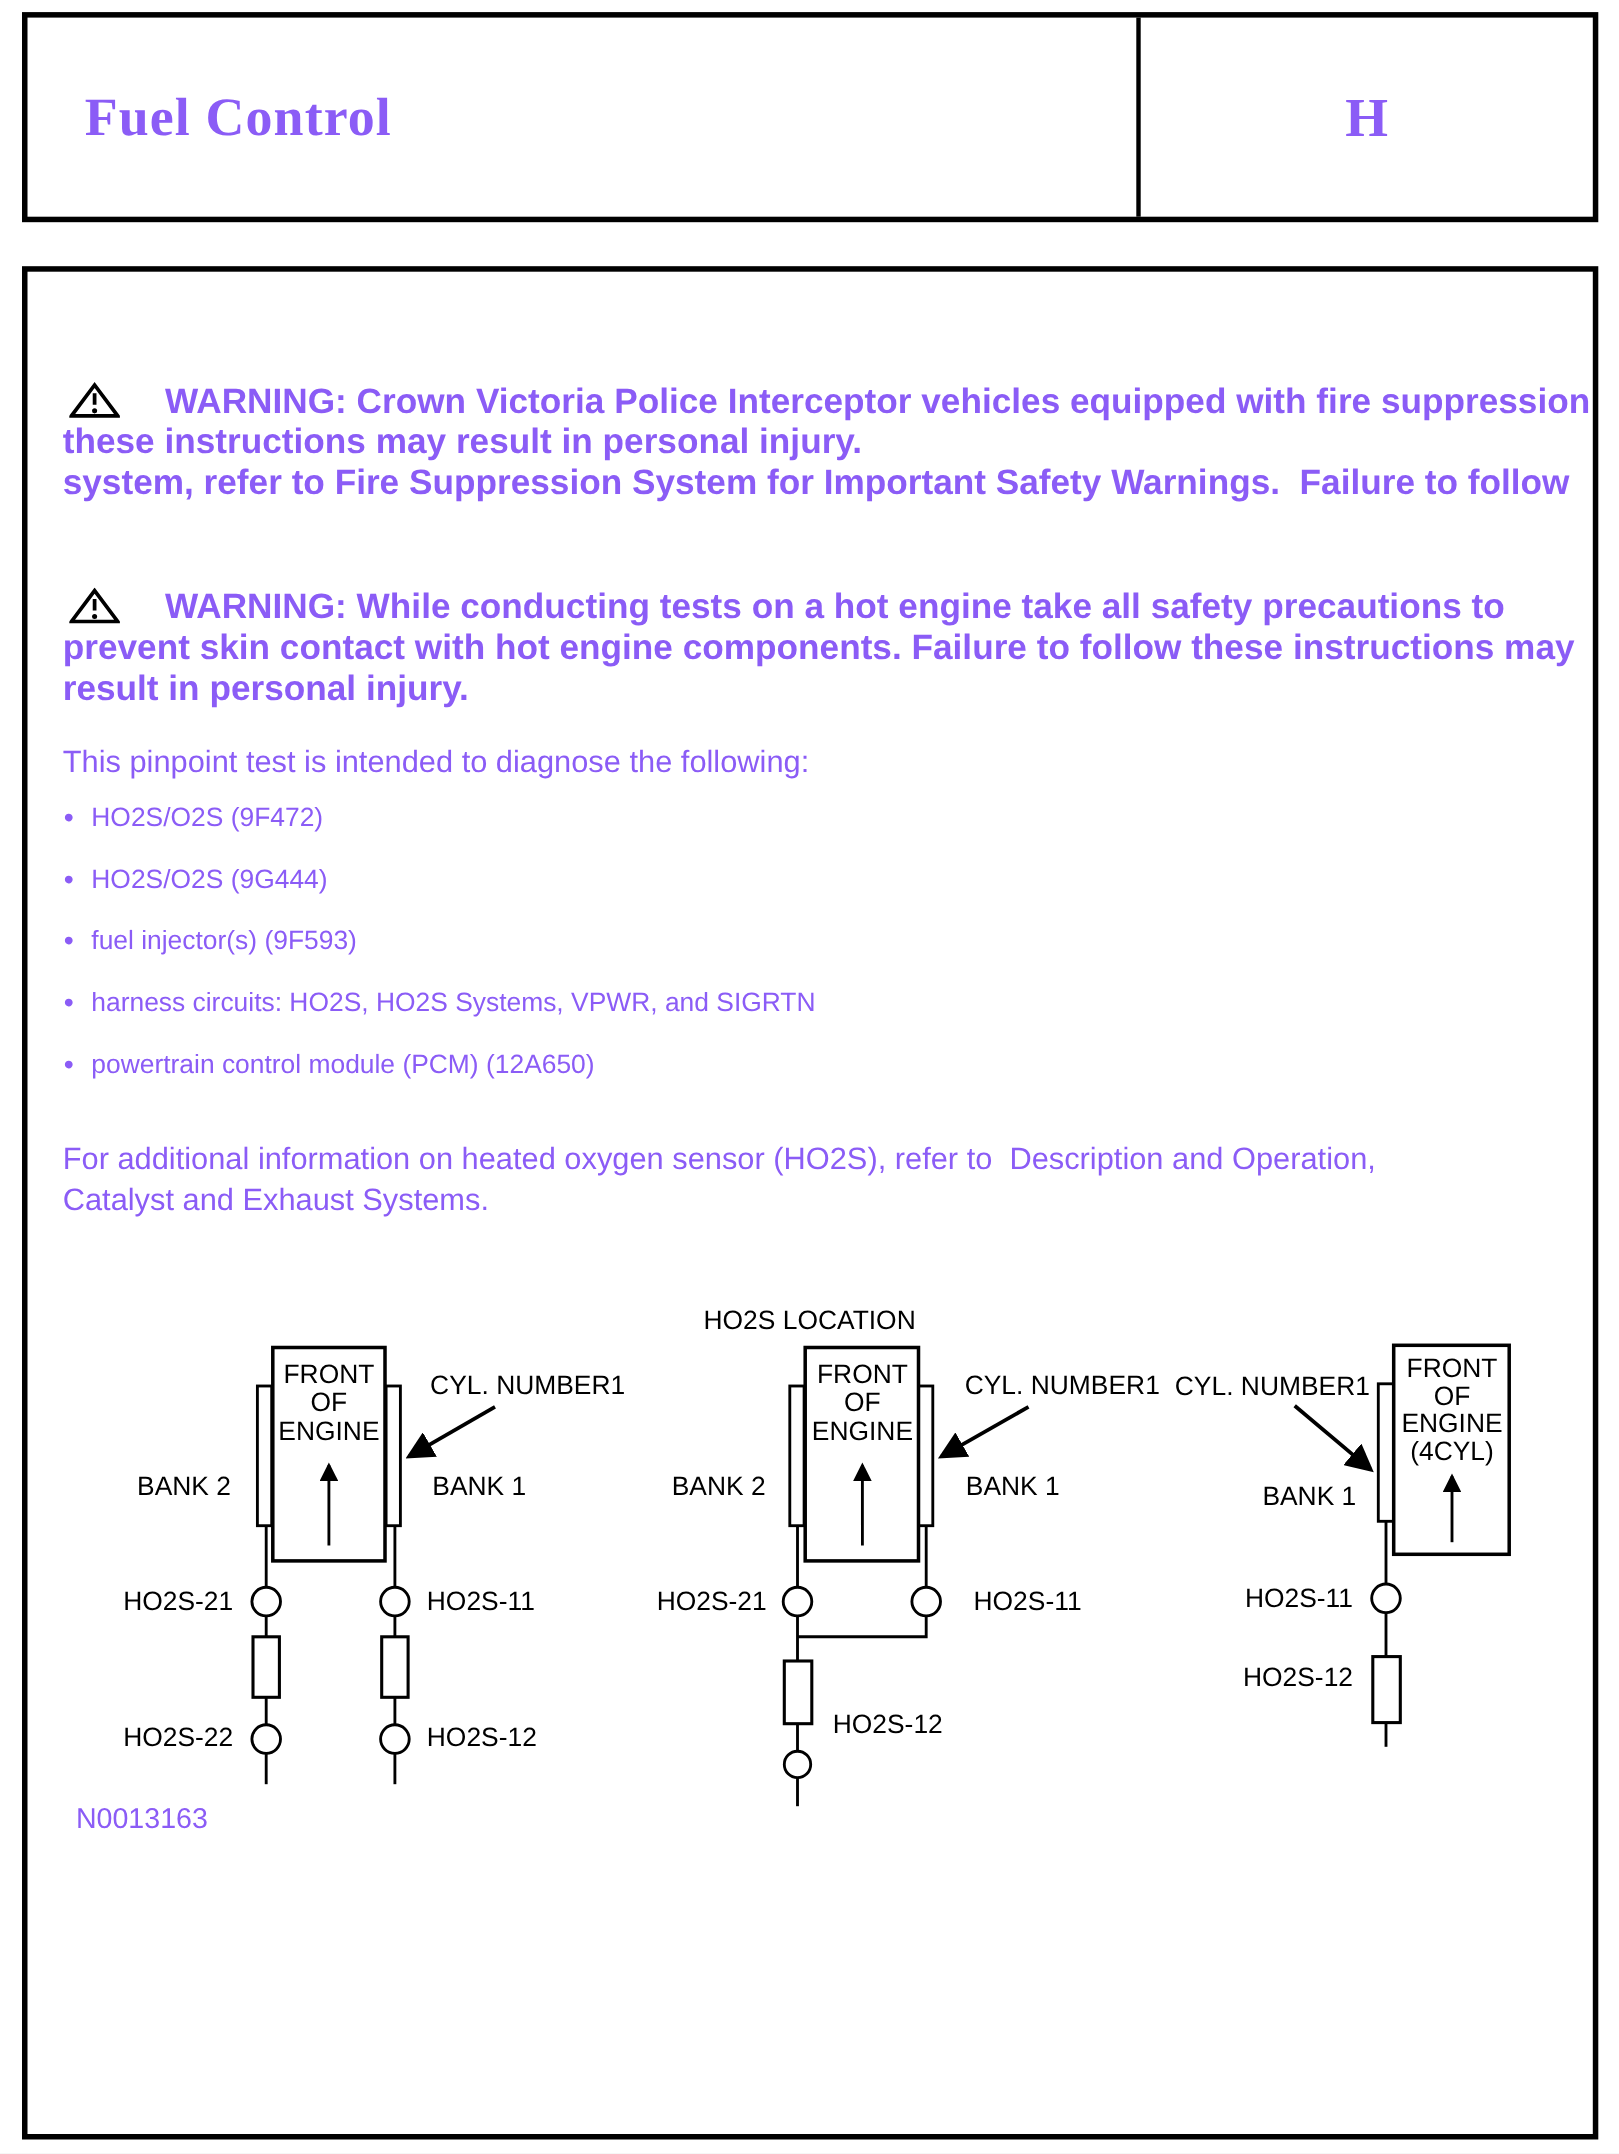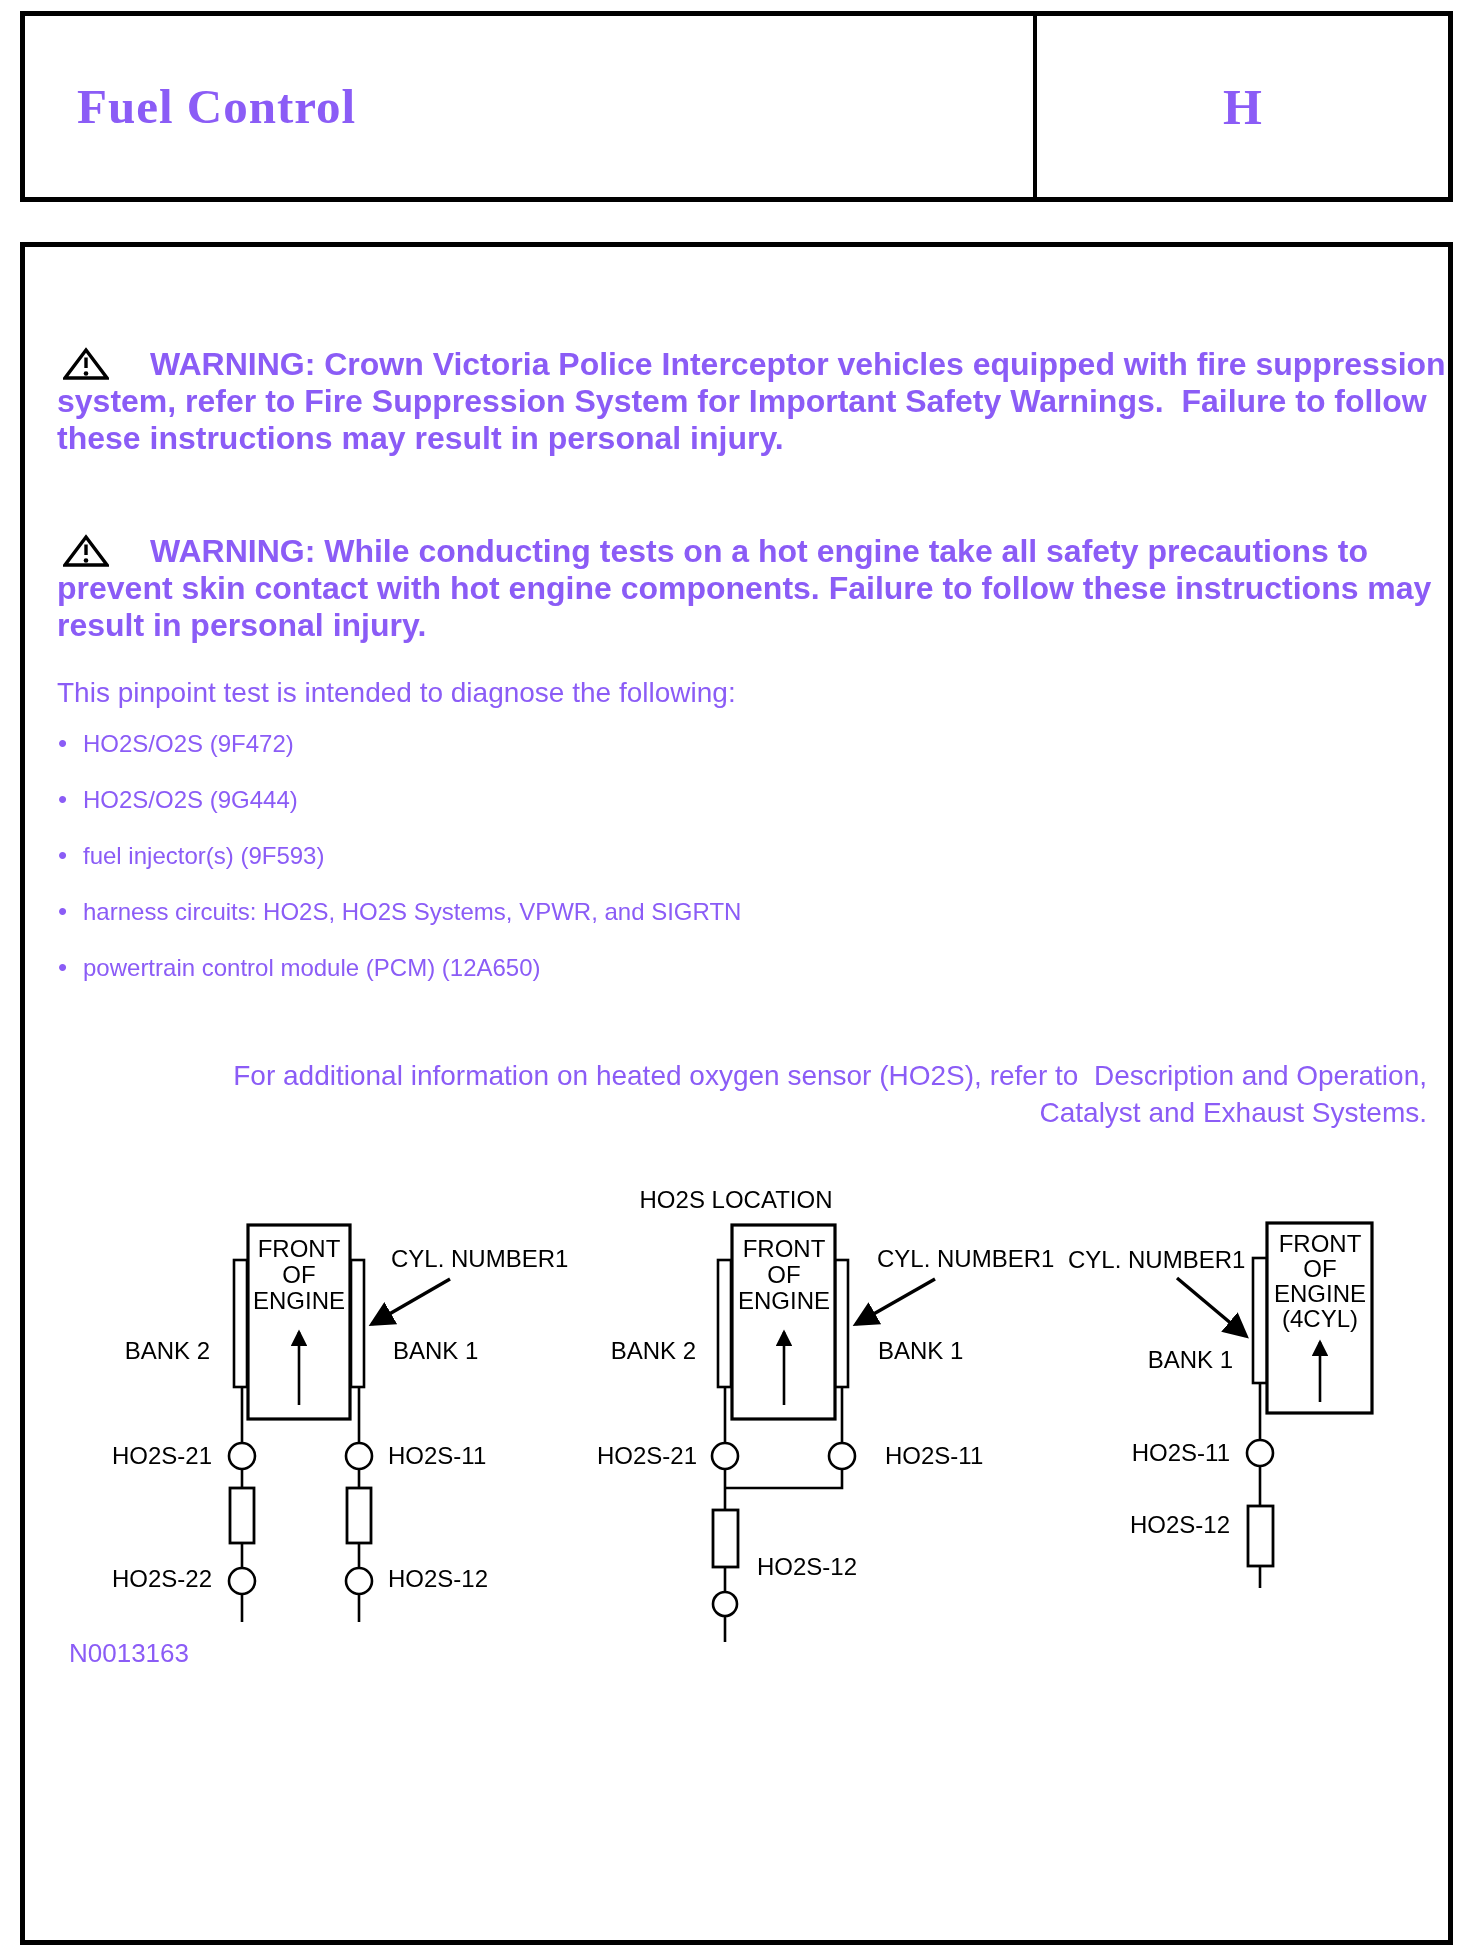--- a/index.html
+++ b/index.html
@@ -75,22 +75,22 @@
 
   <div class="main-box"></div>
 
   <div class="tblock warning" style="top:346px;">
     <svg class="warn-icon" width="46" height="34" viewBox="0 0 46 34">
       <polygon points="23,3 44,31 2,31" fill="none" stroke="#000" stroke-width="3.4"></polygon>
       <line x1="23" y1="10.5" x2="23" y2="21" stroke="#000" stroke-width="3.4"></line>
       <circle cx="23" cy="26.5" r="2.3" fill="#000"></circle>
     </svg>
     <div class="wline first">WARNING: Crown Victoria Police Interceptor vehicles equipped with fire suppression</div>
+    <div class="wline">these instructions may result in personal injury.</div>
     <div class="wline">system, refer to Fire Suppression System for Important Safety Warnings.  Failure to follow</div>
-    <div class="wline">these instructions may result in personal injury.</div>
   </div>
 
   <div class="tblock warning" style="top:533px;">
     <svg class="warn-icon" width="46" height="34" viewBox="0 0 46 34">
       <polygon points="23,3 44,31 2,31" fill="none" stroke="#000" stroke-width="3.4"></polygon>
       <line x1="23" y1="10.5" x2="23" y2="21" stroke="#000" stroke-width="3.4"></line>
       <circle cx="23" cy="26.5" r="2.3" fill="#000"></circle>
     </svg>
     <div class="wline first">WARNING: While conducting tests on a hot engine take all safety precautions to</div>
     <div class="wline">prevent skin contact with hot engine components. Failure to follow these instructions may</div>
@@ -100,21 +100,21 @@
   <div class="tblock body-line" style="top:674px;">This pinpoint test is intended to diagnose the following:</div>
 
   <ul class="bullet-list tblock" style="top:729px;">
     <li>HO2S/O2S (9F472)</li>
     <li>HO2S/O2S (9G444)</li>
     <li>fuel injector(s) (9F593)</li>
     <li>harness circuits: HO2S, HO2S Systems, VPWR, and SIGRTN</li>
     <li>powertrain control module (PCM) (12A650)</li>
   </ul>
 
-  <div class="tblock" style="top:1057px;text-align:right;">
+  <div class="tblock" style="top:1035px;">
     <div class="body-line">For additional information on heated oxygen sensor (HO2S), refer to  Description and Operation,</div>
     <div class="body-line">Catalyst and Exhaust Systems.</div>
   </div>
 
   <svg class="figure-svg" width="1404" height="470" viewBox="0 0 1404 470">
     <defs>
       <marker id="ah" viewBox="0 0 10 10" refX="8.5" refY="5" markerWidth="6.5" markerHeight="6.5" orient="auto-start-reverse">
         <path d="M0,0 L10,5 L0,10 z" fill="#000"></path>
       </marker>
       <marker id="ah2" viewBox="0 0 10 10" refX="8.5" refY="5" markerWidth="7.5" markerHeight="7.5" orient="auto-start-reverse">

